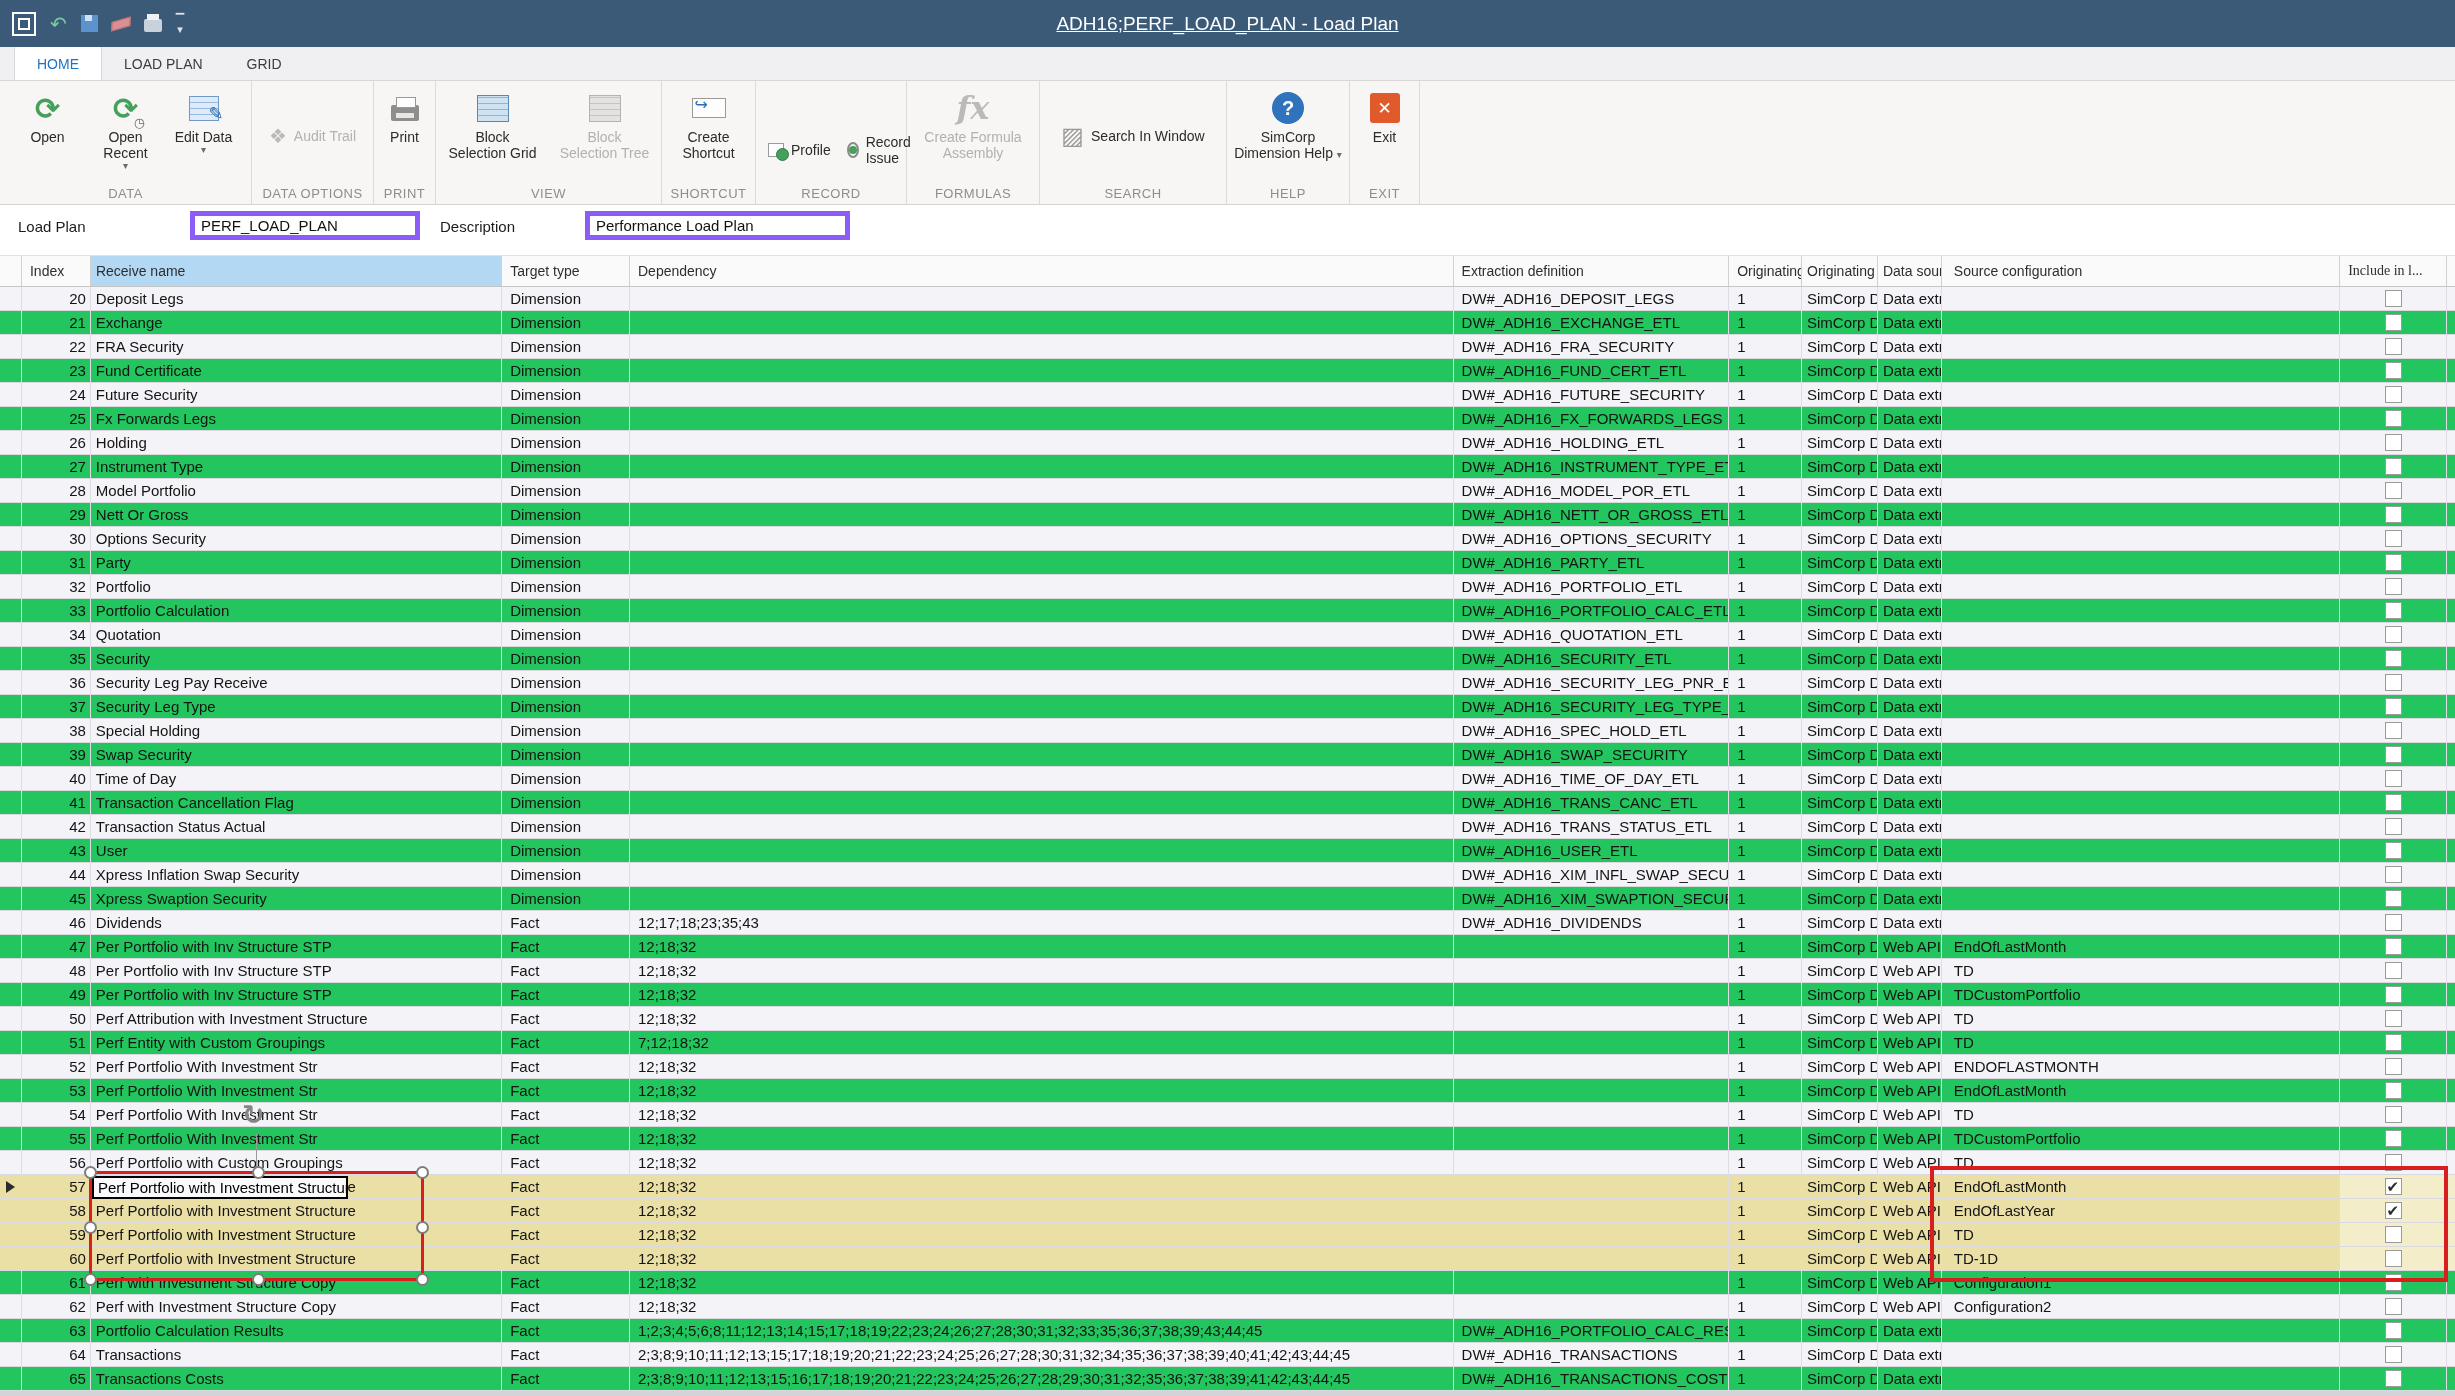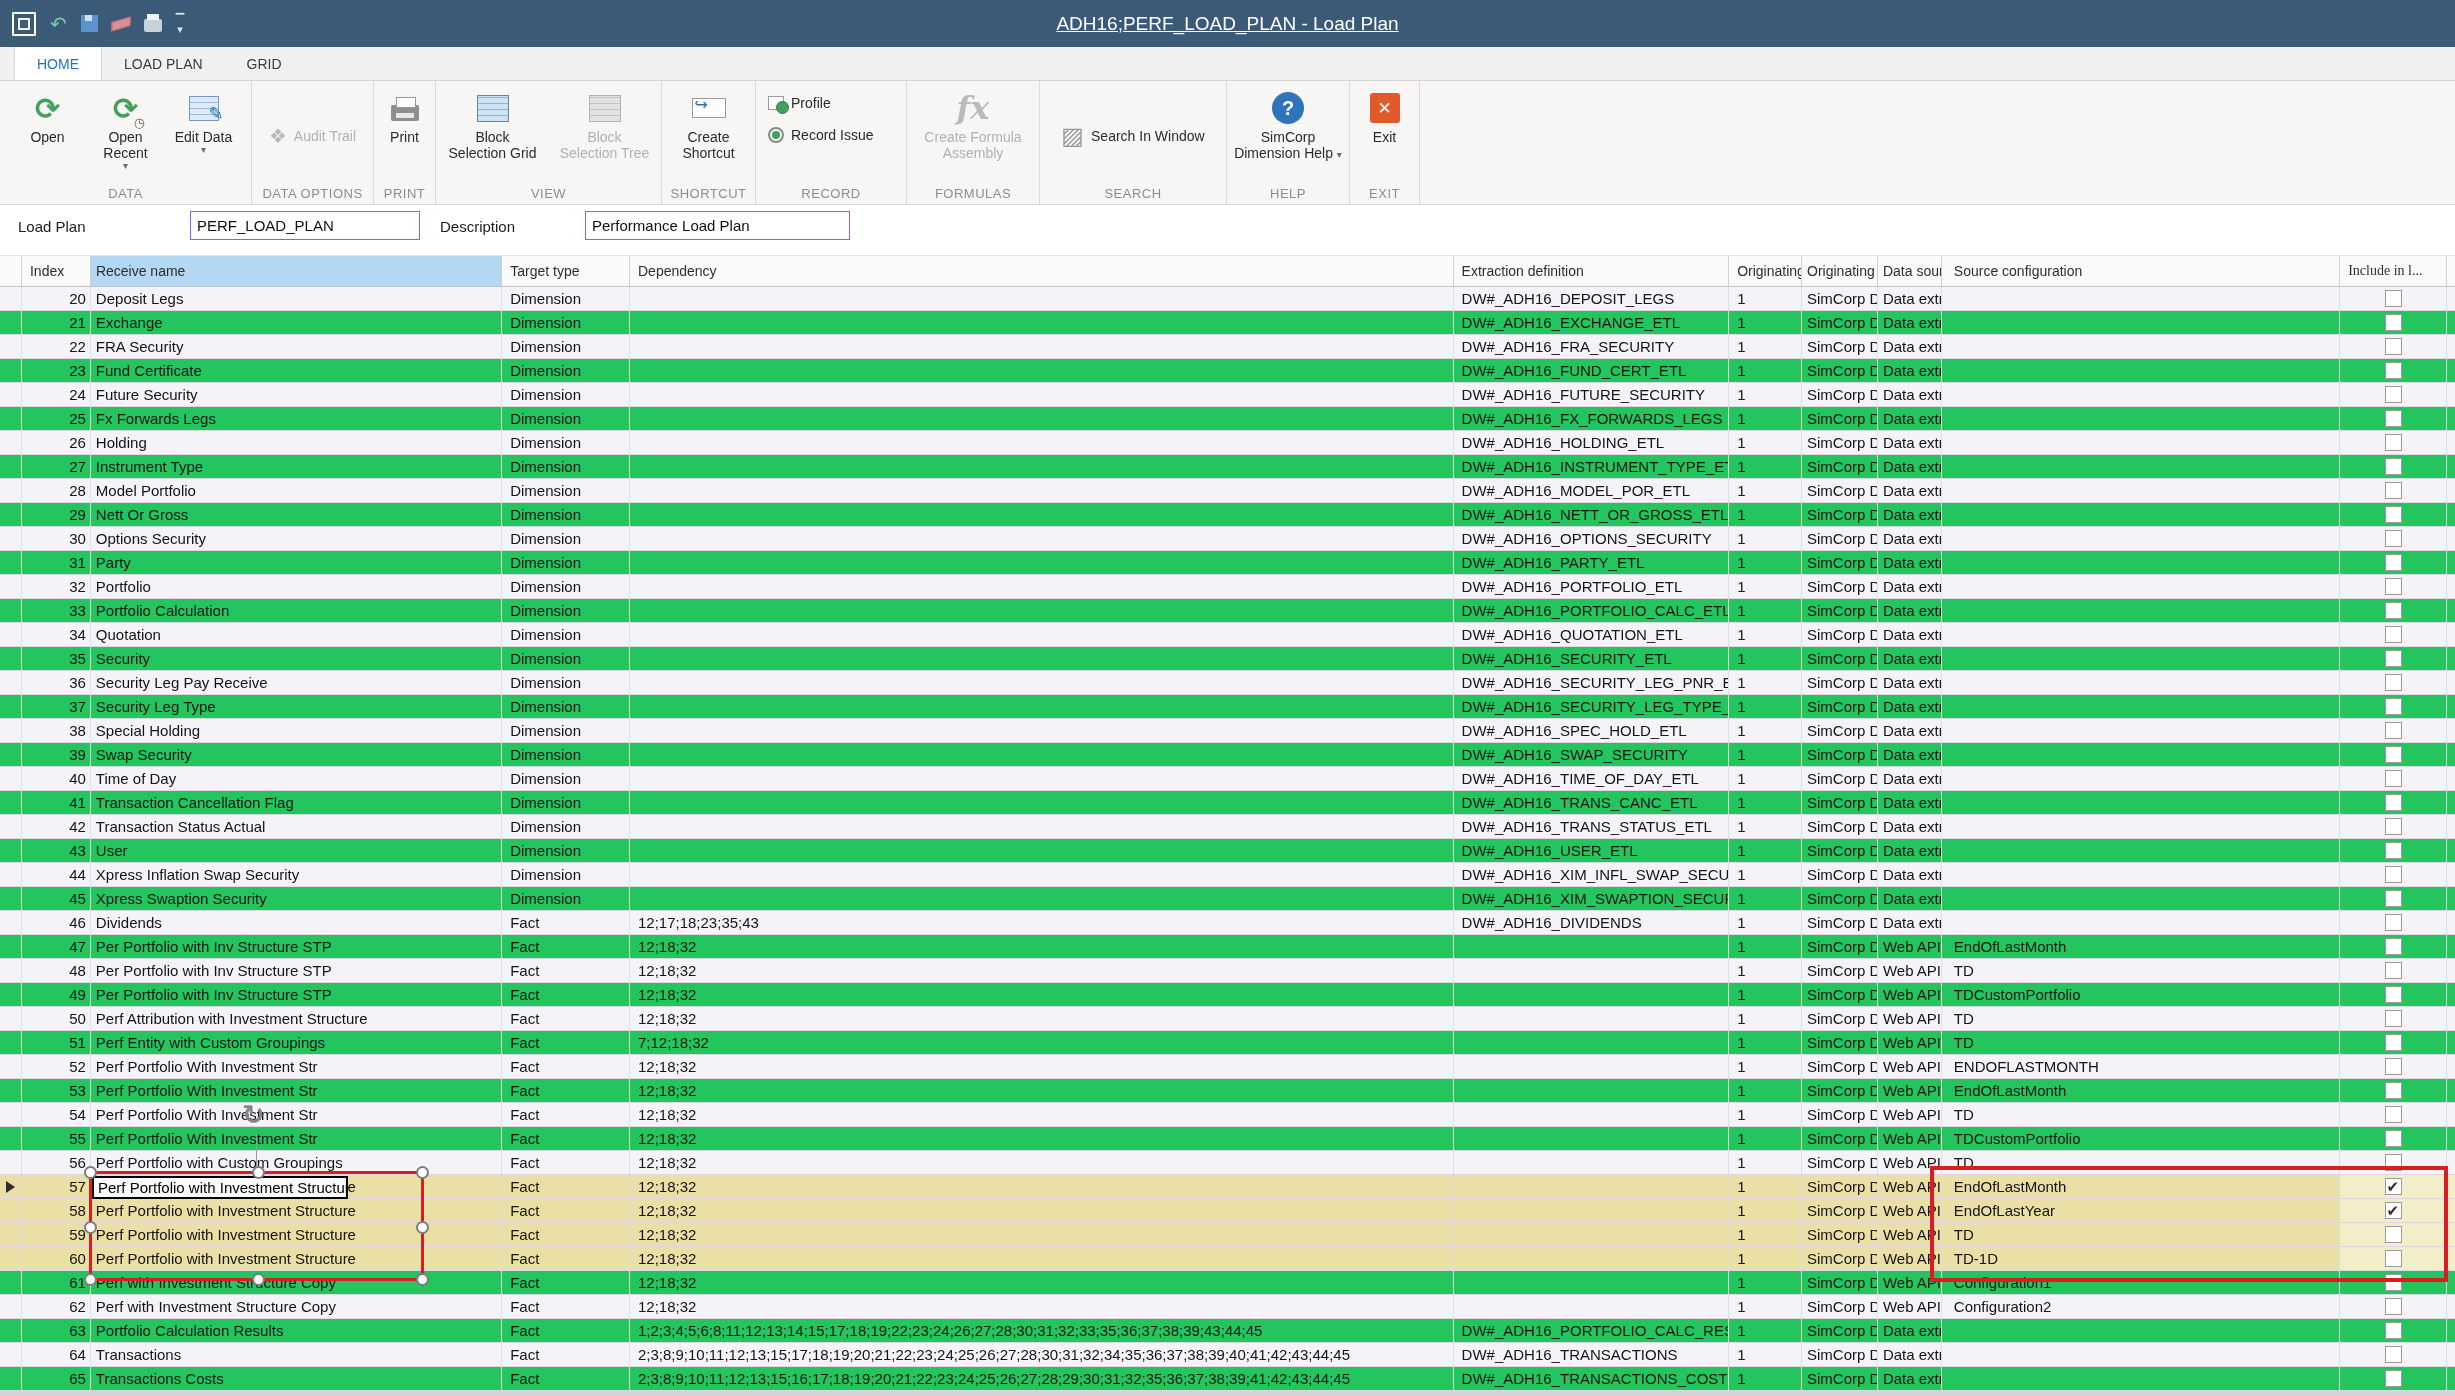--- a/index.html
+++ b/index.html
@@ -39,21 +39,21 @@
     font-size:13px; color:#8f8d8b; letter-spacing:.5px; }
   .g1{width:252px}.g2{width:122px}.g3{width:62px}.g4{width:226px}.g5{width:94px}
   .g6{width:151px}.g7{width:133px}.g8{width:187px}.g9{width:123px}.g10{width:70px}
   .gfill{flex:1 1 auto; border-right:none;}
   .big { width:78px; padding-top:9px; text-align:center; font-size:14px; color:#2b2b2b; cursor:default; }
   .big .ic { height:36px; display:flex; align-items:center; justify-content:center; }
   .big .lbl { line-height:16px; margin-top:3px; }
   .caret { font-size:10px; color:#6b6b6b; line-height:10px; }
   .disabled, .disabled .lbl { color:#b3b1af !important; }
   .inlineitem { align-self:center; margin-top:-14px; display:flex; align-items:center; gap:7px; font-size:14px; color:#2b2b2b; }
-  .smallcol { display:flex; flex-direction:column; justify-content:flex-start; padding-top:14px; gap:16px; width:100%; padding-left:12px; }
+  .smallcol { display:flex; flex-direction:row; justify-content:flex-start; padding-top:14px; gap:16px; width:100%; padding-left:12px; }
   .smallitem { display:flex; align-items:center; gap:7px; font-size:14px; color:#2b2b2b; }
   
   .i-open { color:#45a05d; font-size:30px; font-weight:bold; }
   .i-clock { position:relative; }
   .i-clock::after { content:"◷"; position:absolute; right:-7px; bottom:-4px; font-size:13px; color:#6f6f6f; }
   .i-table { width:30px; height:25px; border:1px solid #6e9ac6;
     background:repeating-linear-gradient(0deg,#ddeafa 0 5px,#9bb9da 5px 6px),
                repeating-linear-gradient(90deg,transparent 0 6px,#9bb9da 6px 7px); position:relative; }
   .i-pencil { position:absolute; right:-6px; bottom:-5px; color:#2d6db5; font-size:18px; }
   .i-audit { color:#bcbab8; font-size:20px; }
@@ -77,21 +77,21 @@
   .i-fx { font-size:32px; color:#bcbab8; font-style:italic; font-weight:bold; font-family:"DejaVu Serif", serif; }
   .i-search { color:#9a9896; font-size:24px; line-height:24px; }
   .i-help { width:32px; height:32px; border-radius:50%; background:#2f73bd; color:#fff;
     font-size:20px; font-weight:bold; display:flex; align-items:center; justify-content:center; }
   .i-exit { width:30px; height:30px; border-radius:3px; background:#e05a2b; color:#fff;
     font-size:17px; font-weight:bold; display:flex; align-items:center; justify-content:center; }
 
   
   .formrow { position:absolute; left:0; top:205px; width:100%; height:45px; background:#fff; }
   .flabel { position:absolute; top:13px; font-size:15px; color:#1c1c1c; }
-  .finput { position:absolute; top:6px; height:29px; border:1px solid #8b5cf6; background:#fff;
+  .finput { position:absolute; top:6px; height:29px; border:5px solid #8b5cf6; background:#fff;
     font-size:15px; padding-left:6px; display:flex; align-items:center; color:#111; }
   #lp-label { left:18px; } #lp-input { left:190px; width:230px; }
   #desc-label { left:440px; } #desc-input { left:585px; width:265px; }
 
   
   .grid { position:absolute; left:0; top:255px; width:2455px; }
   .hdr { display:flex; height:32px; background:#fbfafa; border-top:1px solid #e3e2e1; border-bottom:1px solid #c6c5c4; }
   .hcell { border-right:1px solid #d2d1d0; font-size:14px; color:#2e2e2e; line-height:30px;
     padding-left:8px; white-space:nowrap; overflow:hidden; background:#fbfafa; }
   .hcell.sel { background:#b3d8f3; }

